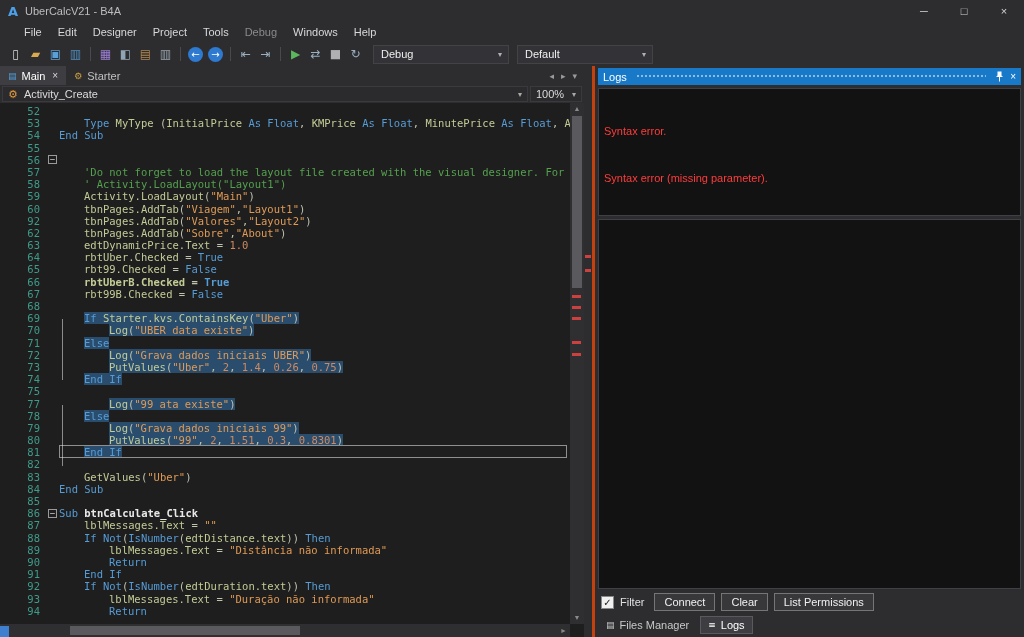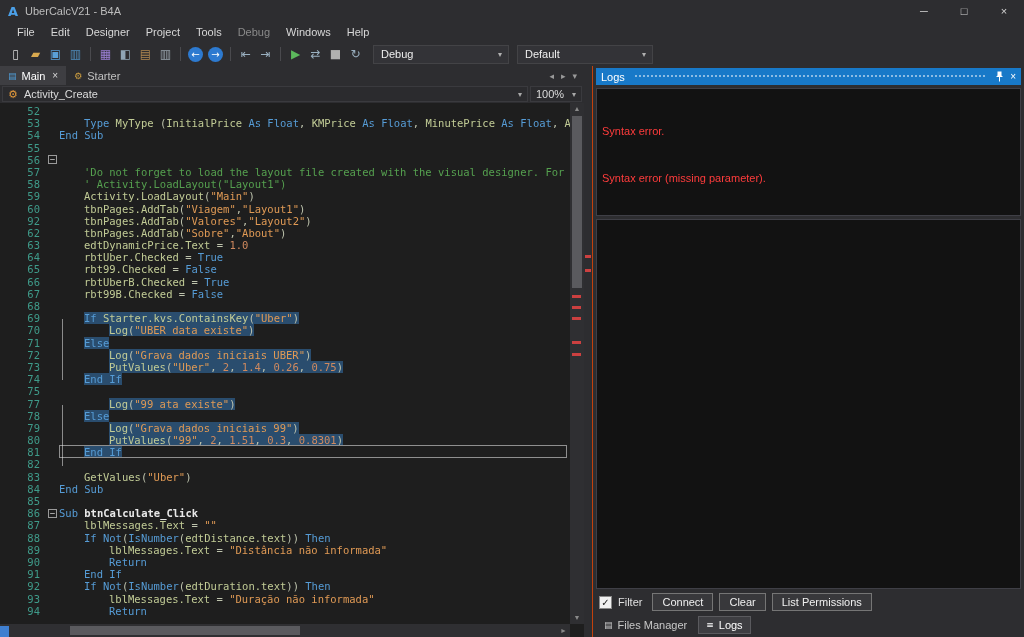--- a/index.html
+++ b/index.html
@@ -7,21 +7,21 @@
   body { background:#2d2d30; font-family:"Liberation Sans",sans-serif; color:#cccccc; }
 
   
   .titlebar { height:22px; display:flex; align-items:center; padding-left:8px; background:#2d2d30; }
   .app-icon { color:#4ba0e8; font-weight:bold; font-size:13px; margin-right:7px; font-family:"DejaVu Sans",sans-serif; }
   .title-text { font-size:11px; color:#bdbdbd; }
   .win-controls { margin-left:auto; display:flex; height:22px; }
   .win-btn { width:40px; display:flex; align-items:center; justify-content:center; color:#d4d4d4; font-size:11px; }
 
   
-  .menubar { height:20px; display:flex; align-items:center; padding-left:9px; background:#2d2d30; }
+  .menubar { height:20px; display:flex; align-items:center; padding-left:16px; background:#2d2d30; }
   .menu-item { padding:2px 8px; font-size:11px; color:#d8d8d8; }
   .menu-item.disabled { color:#8a8a8a; }
 
   
   .toolbar { height:24px; display:flex; align-items:center; padding-left:6px; background:#2d2d30; }
   #tb-icons { display:flex; align-items:center; gap:1px; }
   .tb-icon { width:19px; height:18px; display:flex; align-items:center; justify-content:center; font-size:12px; font-family:"DejaVu Sans",sans-serif; }
   .tb-circle { width:15px; height:15px; margin:0 2px; border-radius:50%; background:#2d7ad0; color:#fff; font-size:10px; }
   .tb-sep { width:1px; height:14px; background:#4a4a4e; margin:0 4px; }
   .combo { width:136px; height:19px; background:#333337; border:1px solid #434346; display:flex; align-items:center; font-size:11px; color:#eeeeee; padding-left:7px; margin-left:8px; }
@@ -75,21 +75,21 @@
   .err-mark { position:absolute; left:2px; width:9px; height:3px; background:#cc4040; }
 
   .hscroll { position:absolute; left:0; right:14px; bottom:0; height:13px; background:#2f2f32; }
   .hscroll .sarrow { position:absolute; top:0; bottom:0; width:13px; height:auto; line-height:13px; }
   .hscroll .sarrow.left { left:0; }
   .hscroll .sarrow.right { right:0; }
   .hthumb { position:absolute; left:70px; width:230px; top:2px; bottom:2px; background:#5a5a5e; }
   .corner-blue { position:absolute; left:0; bottom:0; width:9px; height:11px; background:#3f7fd0; z-index:4; }
 
   
-  .right-pane { flex:1; display:flex; flex-direction:column; background:#2d2d30; border-left:1px solid #c2410c; padding:2px 3px; overflow:hidden; }
+  .right-pane { flex:1; display:flex; flex-direction:column; background:#2d2d30; border-left:3px solid #c2410c; padding:2px 3px; overflow:hidden; }
   .logs-header { flex:none; height:17px; background:#1879c8; display:flex; align-items:center; padding:0 5px; gap:6px; }
   .logs-title { color:#ffffff; font-size:11px; }
   .drag-dots { flex:1; height:5px; margin:0 3px;
                background-image:radial-gradient(circle, rgba(255,255,255,.5) 1px, transparent 1.2px);
                background-size:4px 4px; }
   .hdr-icon { color:#ffffff; font-size:10px; display:flex; align-items:center; }
   .log-box { flex:none; margin-top:3px; height:128px; background:#121212; border:1px solid #3f3f46; padding:3px 5px; font-size:11px; line-height:15px; overflow:hidden; }
   .log-line { white-space:nowrap; }
   .log-line.error { color:#ff3c3c;margin-top:32px; }
   .log-line.dim { color:#aa4a3e; }
@@ -203,21 +203,21 @@
             <div class="line"><span class="lnum">56</span><span class="foldcol"><span class="foldbox">−</span></span></div>
             <div class="line"><span class="lnum">57</span><span class="foldcol"></span><span class="ltext" style="padding-left: 25px;"><span class="tok c">'Do not forget to load the layout file created with the visual designer. For example:</span></span></div>
             <div class="line"><span class="lnum">58</span><span class="foldcol"></span><span class="ltext" style="padding-left: 25px;"><span class="tok c">' Activity.LoadLayout("Layout1")</span></span></div>
             <div class="line"><span class="lnum">59</span><span class="foldcol"></span><span class="ltext" style="padding-left: 25px;"><span class="tok i">Activity.LoadLayout</span><span class="tok p">(</span><span class="tok s">"Main"</span><span class="tok p">)</span></span></div>
             <div class="line"><span class="lnum">60</span><span class="foldcol"></span><span class="ltext" style="padding-left: 25px;"><span class="tok i">tbnPages.AddTab</span><span class="tok p">(</span><span class="tok s">"Viagem"</span><span class="tok p">,</span><span class="tok s">"Layout1"</span><span class="tok p">)</span></span></div>
             <div class="line"><span class="lnum">92</span><span class="foldcol"></span><span class="ltext" style="padding-left: 25px;"><span class="tok i">tbnPages.AddTab</span><span class="tok p">(</span><span class="tok s">"Valores"</span><span class="tok p">,</span><span class="tok s">"Layout2"</span><span class="tok p">)</span></span></div>
             <div class="line"><span class="lnum">62</span><span class="foldcol"></span><span class="ltext" style="padding-left: 25px;"><span class="tok i">tbnPages.AddTab</span><span class="tok p">(</span><span class="tok s">"Sobre"</span><span class="tok p">,</span><span class="tok s">"About"</span><span class="tok p">)</span></span></div>
             <div class="line"><span class="lnum">63</span><span class="foldcol"></span><span class="ltext" style="padding-left: 25px;"><span class="tok i">edtDynamicPrice.Text </span><span class="tok p">= </span><span class="tok n">1.0</span></span></div>
             <div class="line"><span class="lnum">64</span><span class="foldcol"></span><span class="ltext" style="padding-left: 25px;"><span class="tok i">rbtUber.Checked </span><span class="tok p">= </span><span class="tok k">True</span></span></div>
             <div class="line"><span class="lnum">65</span><span class="foldcol"></span><span class="ltext" style="padding-left: 25px;"><span class="tok i">rbt99.Checked </span><span class="tok p">= </span><span class="tok k">False</span></span></div>
-            <div class="line"><span class="lnum">66</span><span class="foldcol"></span><span class="ltext" style="padding-left: 25px;"><span class="tok i">rbtUberB.Checked </span><span class="tok p">= </span><span class="tok k">True</span></span></div>
+            <div class="line"><span class="lnum">66</span><span class="foldcol"></span><span class="ltext" style="padding-left: 25px; font-weight: bold;"><span class="tok i">rbtUberB.Checked </span><span class="tok p">= </span><span class="tok k">True</span></span></div>
             <div class="line"><span class="lnum">67</span><span class="foldcol"></span><span class="ltext" style="padding-left: 25px;"><span class="tok i">rbt99B.Checked </span><span class="tok p">= </span><span class="tok k">False</span></span></div>
             <div class="line"><span class="lnum">68</span><span class="foldcol"></span><span class="ltext" style="padding-left: 0px;"></span></div>
             <div class="line"><span class="lnum">69</span><span class="foldcol"></span><span class="ltext" style="padding-left: 25px;"><span class="selbg"><span class="tok k">If </span><span class="tok i">Starter.kvs.ContainsKey</span><span class="tok p">(</span><span class="tok s">"Uber"</span><span class="tok p">)</span></span></span></div>
             <div class="line"><span class="lnum">70</span><span class="foldcol"></span><span class="ltext" style="padding-left: 50px;"><span class="selbg"><span class="tok i">Log</span><span class="tok p">(</span><span class="tok s">"UBER data existe"</span><span class="tok p">)</span></span></span></div>
             <div class="line"><span class="lnum">71</span><span class="foldcol"></span><span class="ltext" style="padding-left: 25px;"><span class="selbg"><span class="tok k">Else</span></span></span></div>
             <div class="line"><span class="lnum">72</span><span class="foldcol"></span><span class="ltext" style="padding-left: 50px;"><span class="selbg"><span class="tok i">Log</span><span class="tok p">(</span><span class="tok s">"Grava dados iniciais UBER"</span><span class="tok p">)</span></span></span></div>
             <div class="line"><span class="lnum">73</span><span class="foldcol"></span><span class="ltext" style="padding-left: 50px;"><span class="selbg"><span class="tok i">PutValues</span><span class="tok p">(</span><span class="tok s">"Uber"</span><span class="tok p">, </span><span class="tok n">2</span><span class="tok p">, </span><span class="tok n">1.4</span><span class="tok p">, </span><span class="tok n">0.26</span><span class="tok p">, </span><span class="tok n">0.75</span><span class="tok p">)</span></span></span></div>
             <div class="line"><span class="lnum">74</span><span class="foldcol"></span><span class="ltext" style="padding-left: 25px;"><span class="selbg"><span class="tok k">End If</span></span></span></div>
             <div class="line"><span class="lnum">75</span><span class="foldcol"></span><span class="ltext" style="padding-left: 0px;"></span></div>
             <div class="line"><span class="lnum">77</span><span class="foldcol"></span><span class="ltext" style="padding-left: 50px;"><span class="selbg"><span class="tok i">Log</span><span class="tok p">(</span><span class="tok s">"99 ata existe"</span><span class="tok p">)</span></span></span></div>

